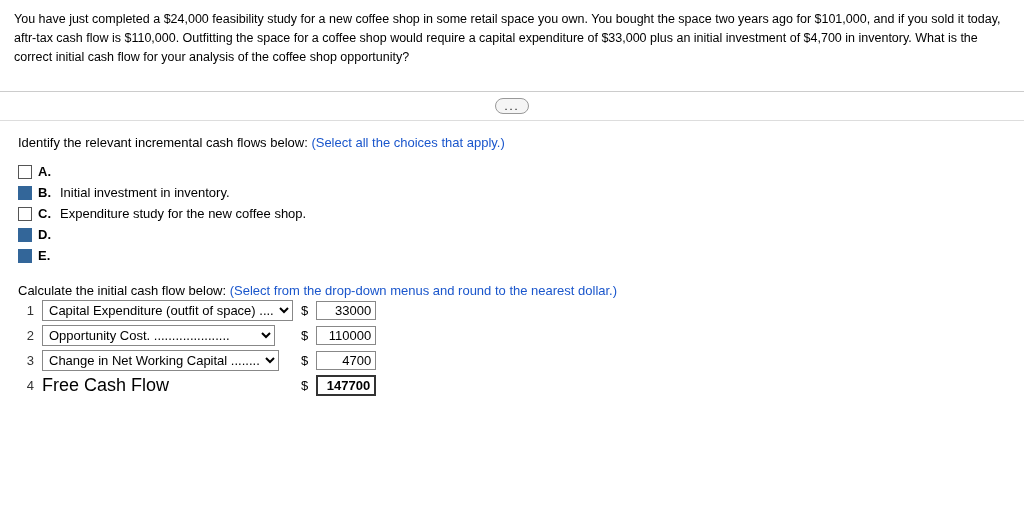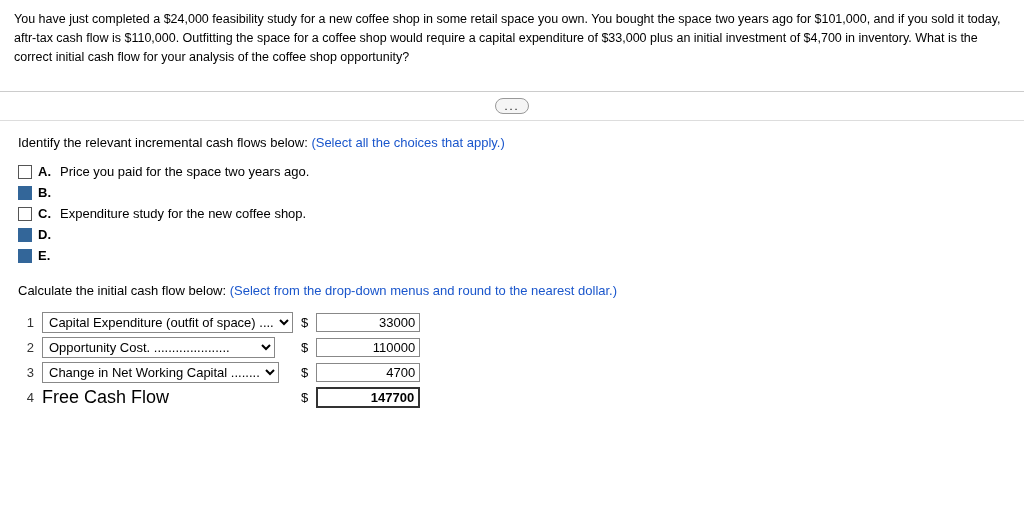--- a/index.html
+++ b/index.html
@@ -77,21 +77,21 @@
     .choice-letter {
       font-weight: bold;
       margin-right: 4px;
       min-width: 18px;
     }
     .calc-section {
       margin-top: 4px;
     }
     .calc-instruction {
       font-size: 13px;
-      margin-bottom: 12px;
+      margin-bottom: 0;
     }
     .calc-instruction .dropdown-note {
       color: #1a56cc;
     }
     .calc-table {
       border-collapse: collapse;
       font-size: 13px;
     }
     .calc-table td {
       padding: 2px 4px;
@@ -105,21 +105,21 @@
     }
     .row-label {
       min-width: 220px;
       margin-top: 28px;
     }
     .dollar-sign {
       padding: 0 2px;
     }
     .value-input {
       border: 1px solid #888;
-      width: 104px;
+      width: 60px;
       text-align: right;
       padding: 1px 4px;
       font-size: 13px;
       font-family: Arial, Helvetica, sans-serif;
     }
     .free-cash-flow-row .row-label {
       font-size: 18px;
     }
     .free-cash-flow-row .value-input {
       border: 2px solid #333;
@@ -151,25 +151,25 @@
   <div class="instruction-line">
     <span>Identify the relevant incremental cash flows below:</span>
     <span> </span>
     <span class="select-note">(Select all the choices that apply.)</span>
   </div>
 
   <ul class="choices-list">
     <li>
       <span class="choice-checkbox"></span>
       <span class="choice-letter">A.</span>
-      <span>Price you paid for the space two years ago.</span>
     </li>
     <li>
       <span class="choice-checkbox checked"></span>
       <span class="choice-letter">B.</span>
+      <span>Initial investment in inventory.</span>
     </li>
     <li>
       <span class="choice-checkbox"></span>
       <span class="choice-letter">C.</span>
       <span>Expenditure study for the new coffee shop.</span>
     </li>
     <li>
       <span class="choice-checkbox checked"></span>
       <span class="choice-letter">D.</span>
     </li>

